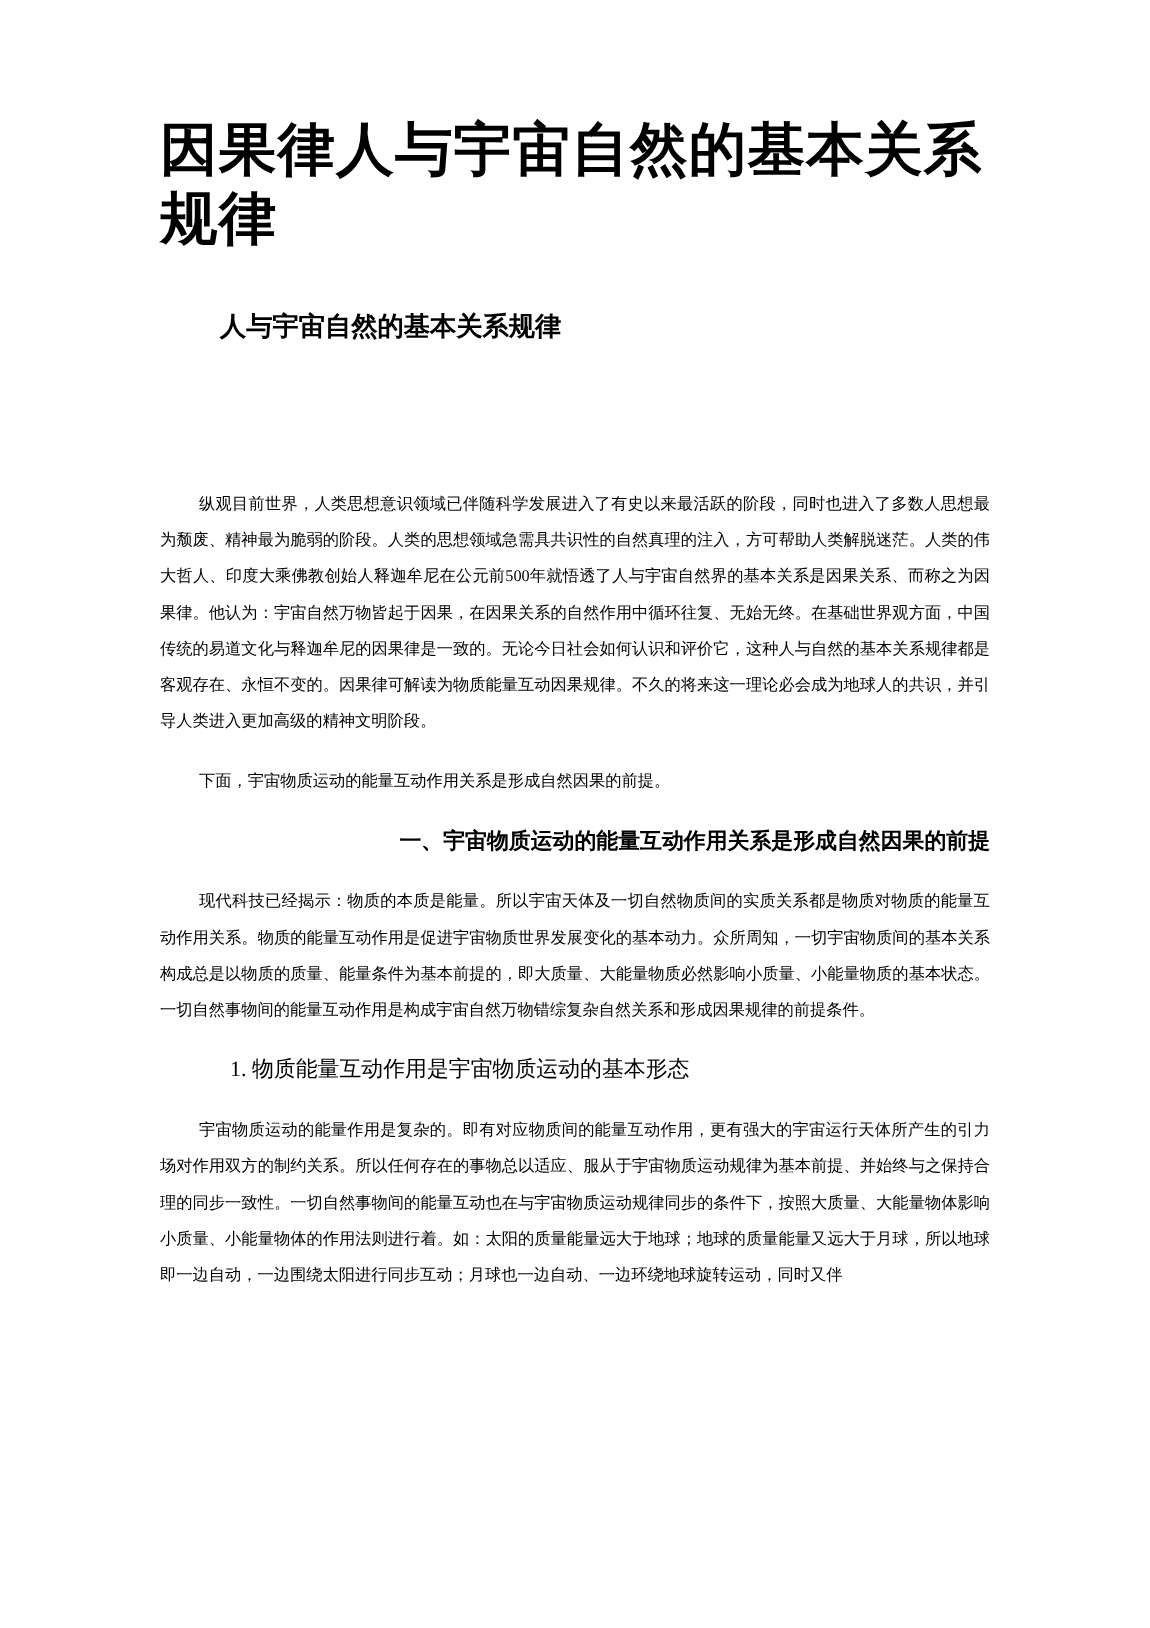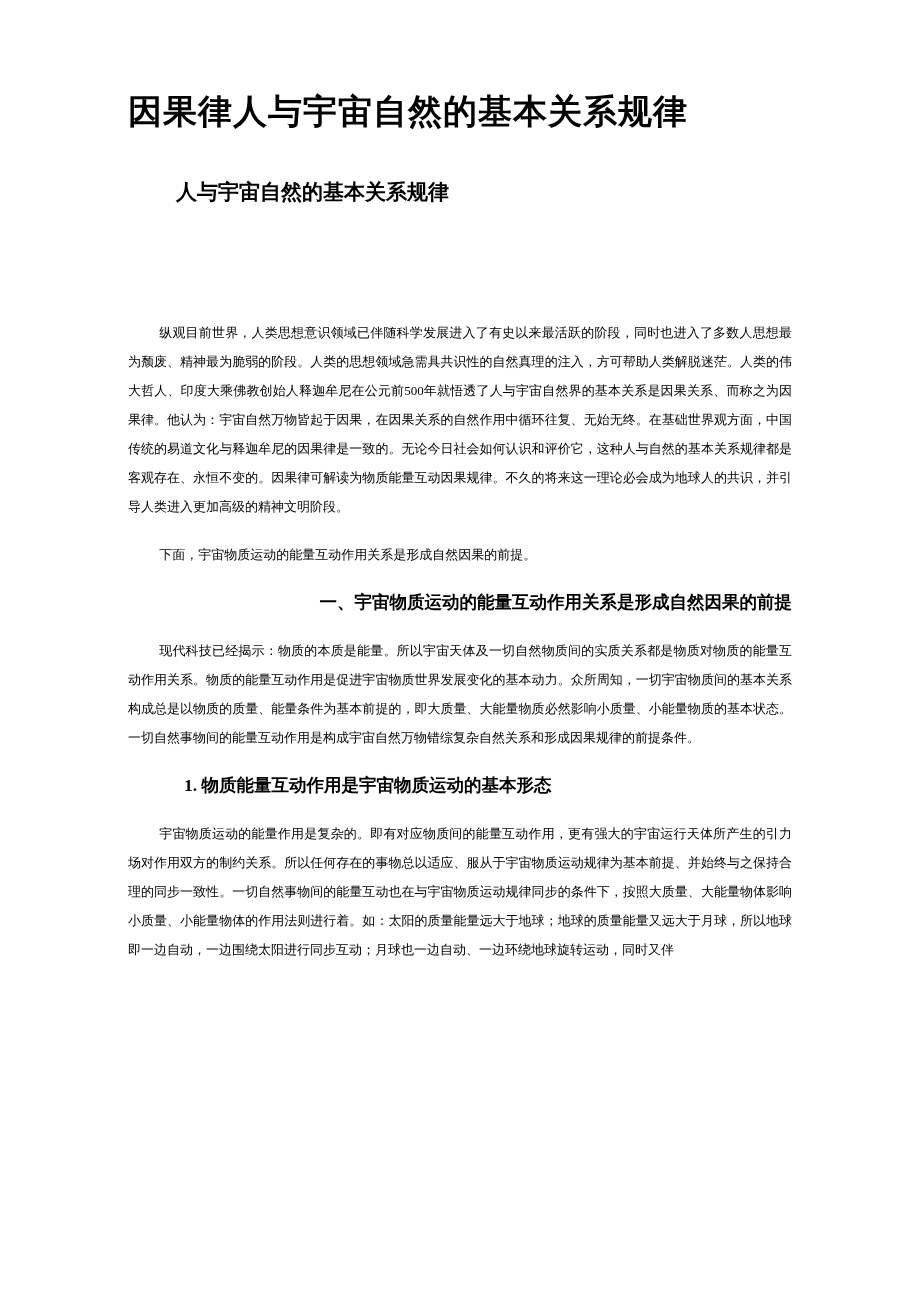--- a/index.html
+++ b/index.html
@@ -12,21 +12,21 @@
   .page {
     position: relative;
     width: 920px;
     height: 1302px;
     box-sizing: border-box;
     padding: 92px 128px 20px 128px;
     background: #ffffff;
     overflow: hidden;
   }
   .doc-title {
-    font-size: 34px;
+    font-size: 46px;
     font-weight: bold;
     line-height: 1.2;
     margin: 0 0 46px 0;
     letter-spacing: 1px;
   }
   .doc-subtitle {
     font-size: 21px;
     font-weight: bold;
     margin: 0 0 112px 48px;
     line-height: 1.3;
@@ -41,21 +41,21 @@
   h3.section-heading {
     font-size: 17.5px;
     font-weight: bold;
     line-height: 29px;
     text-indent: 2.5em;
     margin: 0 0 19px 0;
     text-align: right;
   }
   h4.sub-heading {
     font-size: 17.5px;
-    font-weight: bold;
+    font-weight: normal;
     line-height: 29px;
     text-indent: 3.2em;
     margin: 0 0 19px 0;
   }
 </style>
 </head>
 <body>
 
 <div class="page">
 

